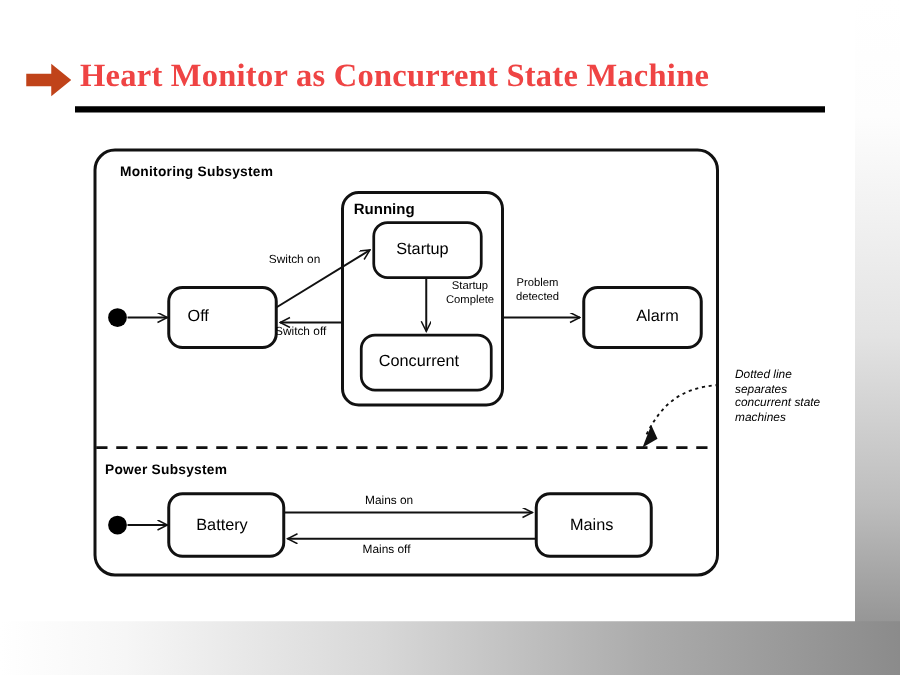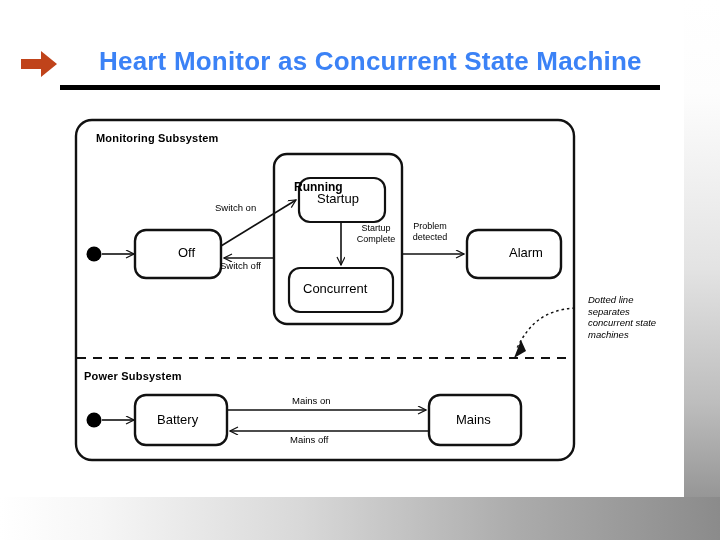--- a/index.html
+++ b/index.html
@@ -39,27 +39,26 @@
     position: absolute;
     left: 19px;
     top: 47px;
     width: 40px;
     height: 34px;
   }
   .title-text {
     position: absolute;
     left: 64px;
     top: 46px;
-    font-family: Liberation Sans, sans-serif;
+    font-family: Liberation Serif, serif;
     font-size: 26px;
     font-weight: bold;
-    color: #3b82f6;
+    color: #ef4444;
     letter-spacing: 0.2px;
     white-space: nowrap;
-    margin-left: 35px;
   }
   .title-rule {
     position: absolute;
     left: 60px;
     top: 85px;
     width: 600px;
     height: 5px;
     background: #000000;
   }
 
@@ -227,23 +226,23 @@
       </g>
 
       <g>
         <path d="M501,190 C470,192 455,206 443,230" fill="none" stroke="#111111" stroke-width="1.5" stroke-dasharray="2.5 3"></path>
         <path d="M447,222 L440,240 L452,233 Z" fill="#111111"></path>
       </g>
     </svg>
 
     <div class="lbl lbl-section" style="left:22px; top:14px;">Monitoring Subsystem</div>
 
-    <div class="lbl lbl-state" style="left:104px; top:127px;">Off</div>
-
-    <div class="lbl lbl-state-comp" style="left:220px; top:42px;margin-top:20px;">Running</div>
+    <div class="lbl lbl-state" style="left:76px; top:127px;">Off</div>
+
+    <div class="lbl lbl-state-comp" style="left:209px; top:42px;">Running</div>
 
     <div class="lbl lbl-state" style="left:243px; top:73px;">Startup</div>
 
     <div class="lbl lbl-state" style="left:229px; top:163px;">Concurrent</div>
 
     <div class="lbl lbl-state" style="left:419px; top:127px;margin-left:16px;">Alarm</div>
 
     <div class="lbl lbl-trans" style="left:141px; top:84px;">Switch on</div>
 
     <div class="lbl lbl-trans" style="left:146px; top:142px;">Switch off</div>

